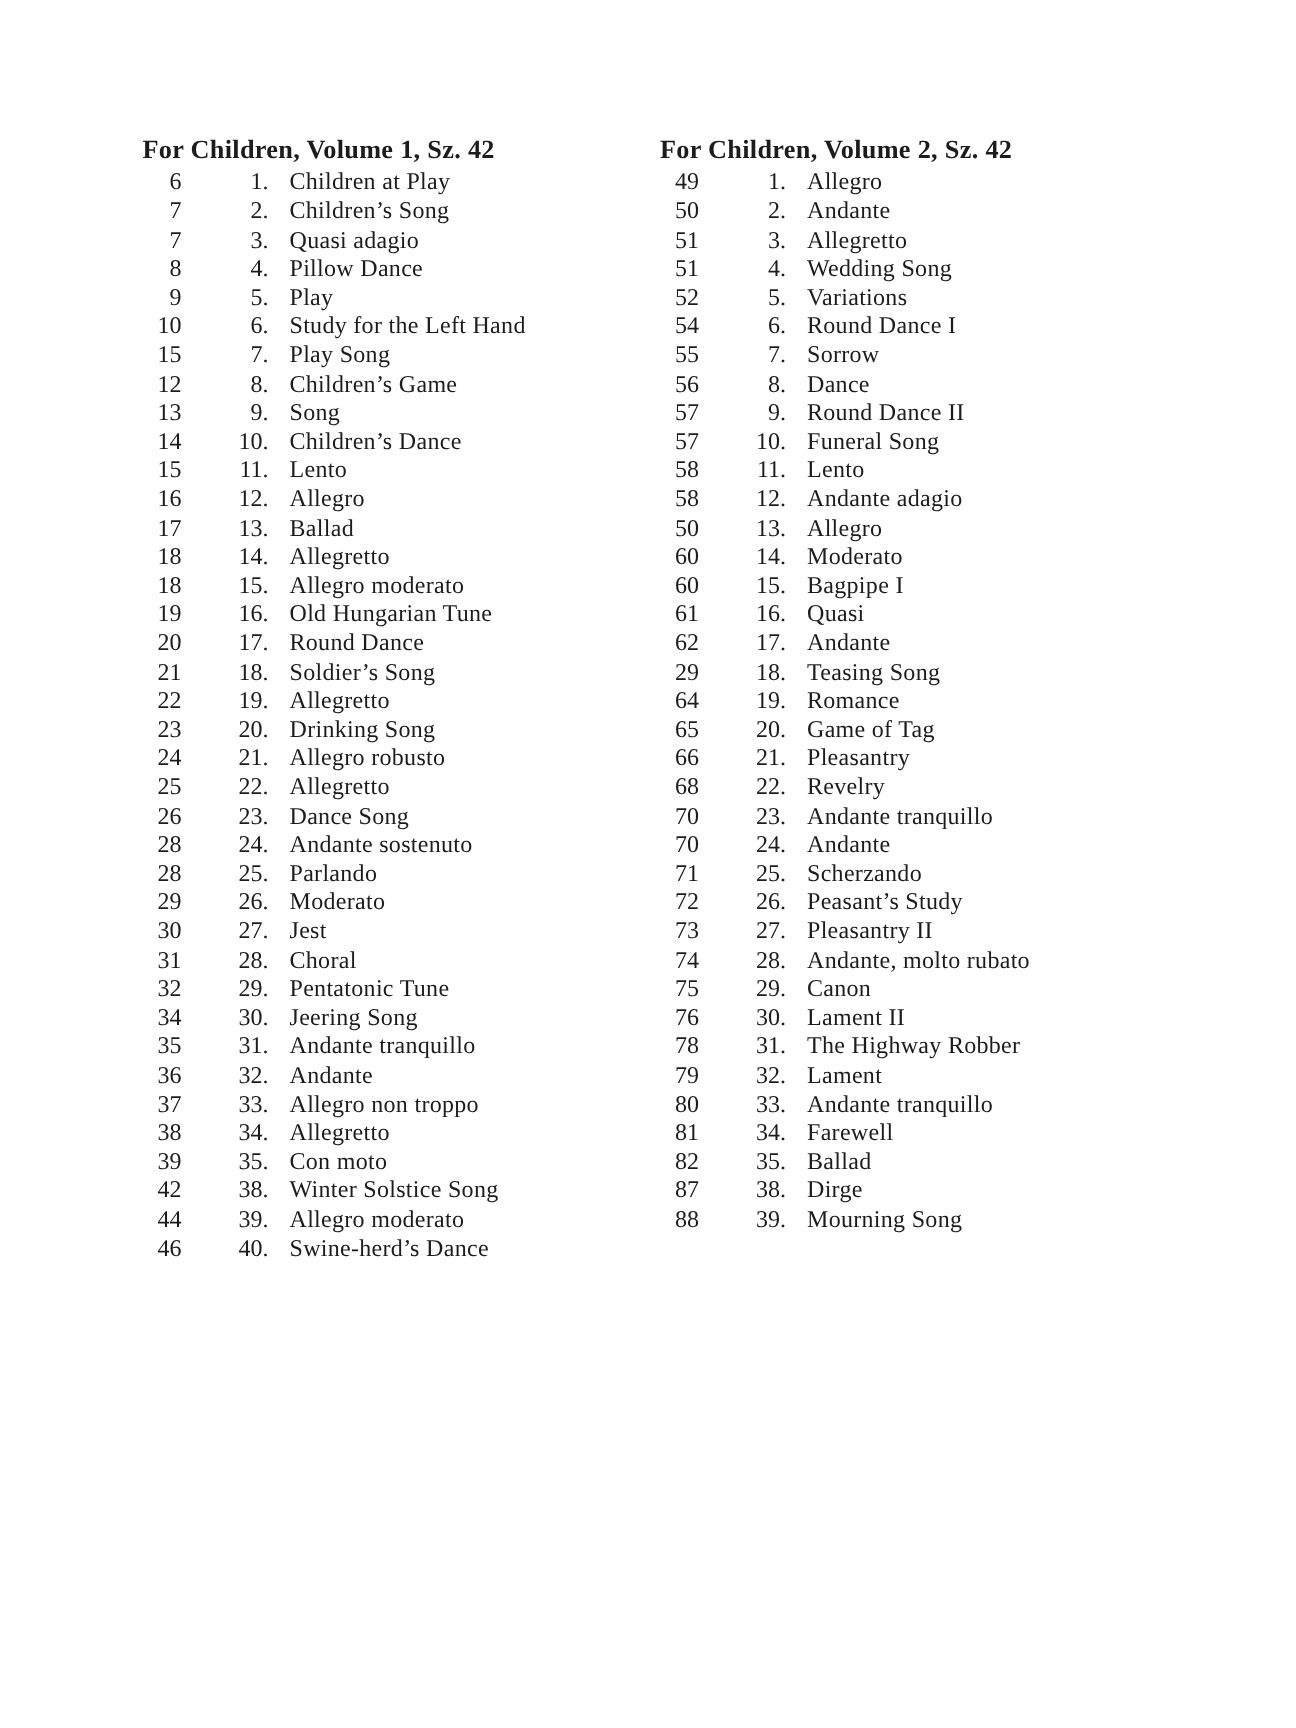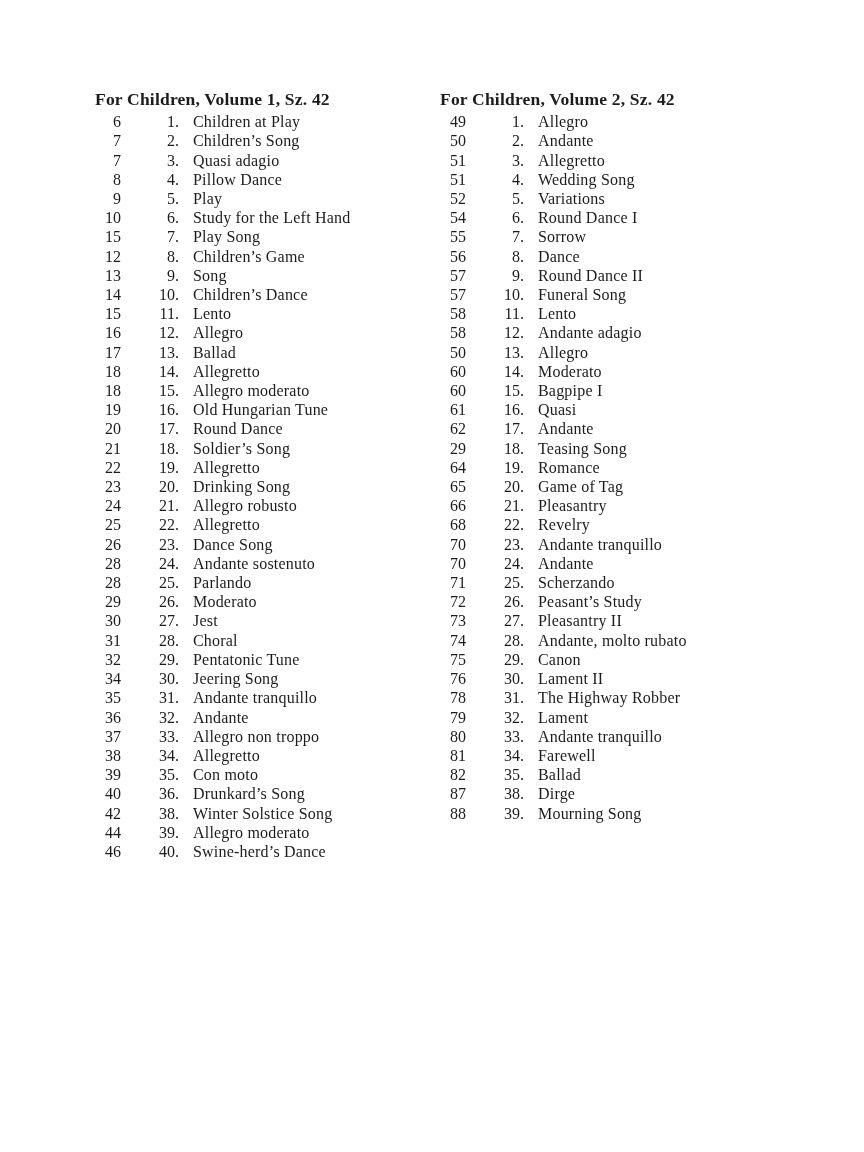--- a/index.html
+++ b/index.html
@@ -259,25 +259,20 @@
     <span class="entry-num">34.</span>
     <span class="entry-title">Allegretto</span>
   </div>
 
   <div class="entry-row">
     <span class="entry-page">39</span>
     <span class="entry-num">35.</span>
     <span class="entry-title">Con moto</span>
   </div>
 
-  <div class="entry-row">
-    <span class="entry-page">40</span>
-    <span class="entry-num">36.</span>
-    <span class="entry-title">Drunkard’s Song</span>
-  </div>
 
 
   <div class="entry-row">
     <span class="entry-page">42</span>
     <span class="entry-num">38.</span>
     <span class="entry-title">Winter Solstice Song</span>
   </div>
 
   <div class="entry-row">
     <span class="entry-page">44</span>

